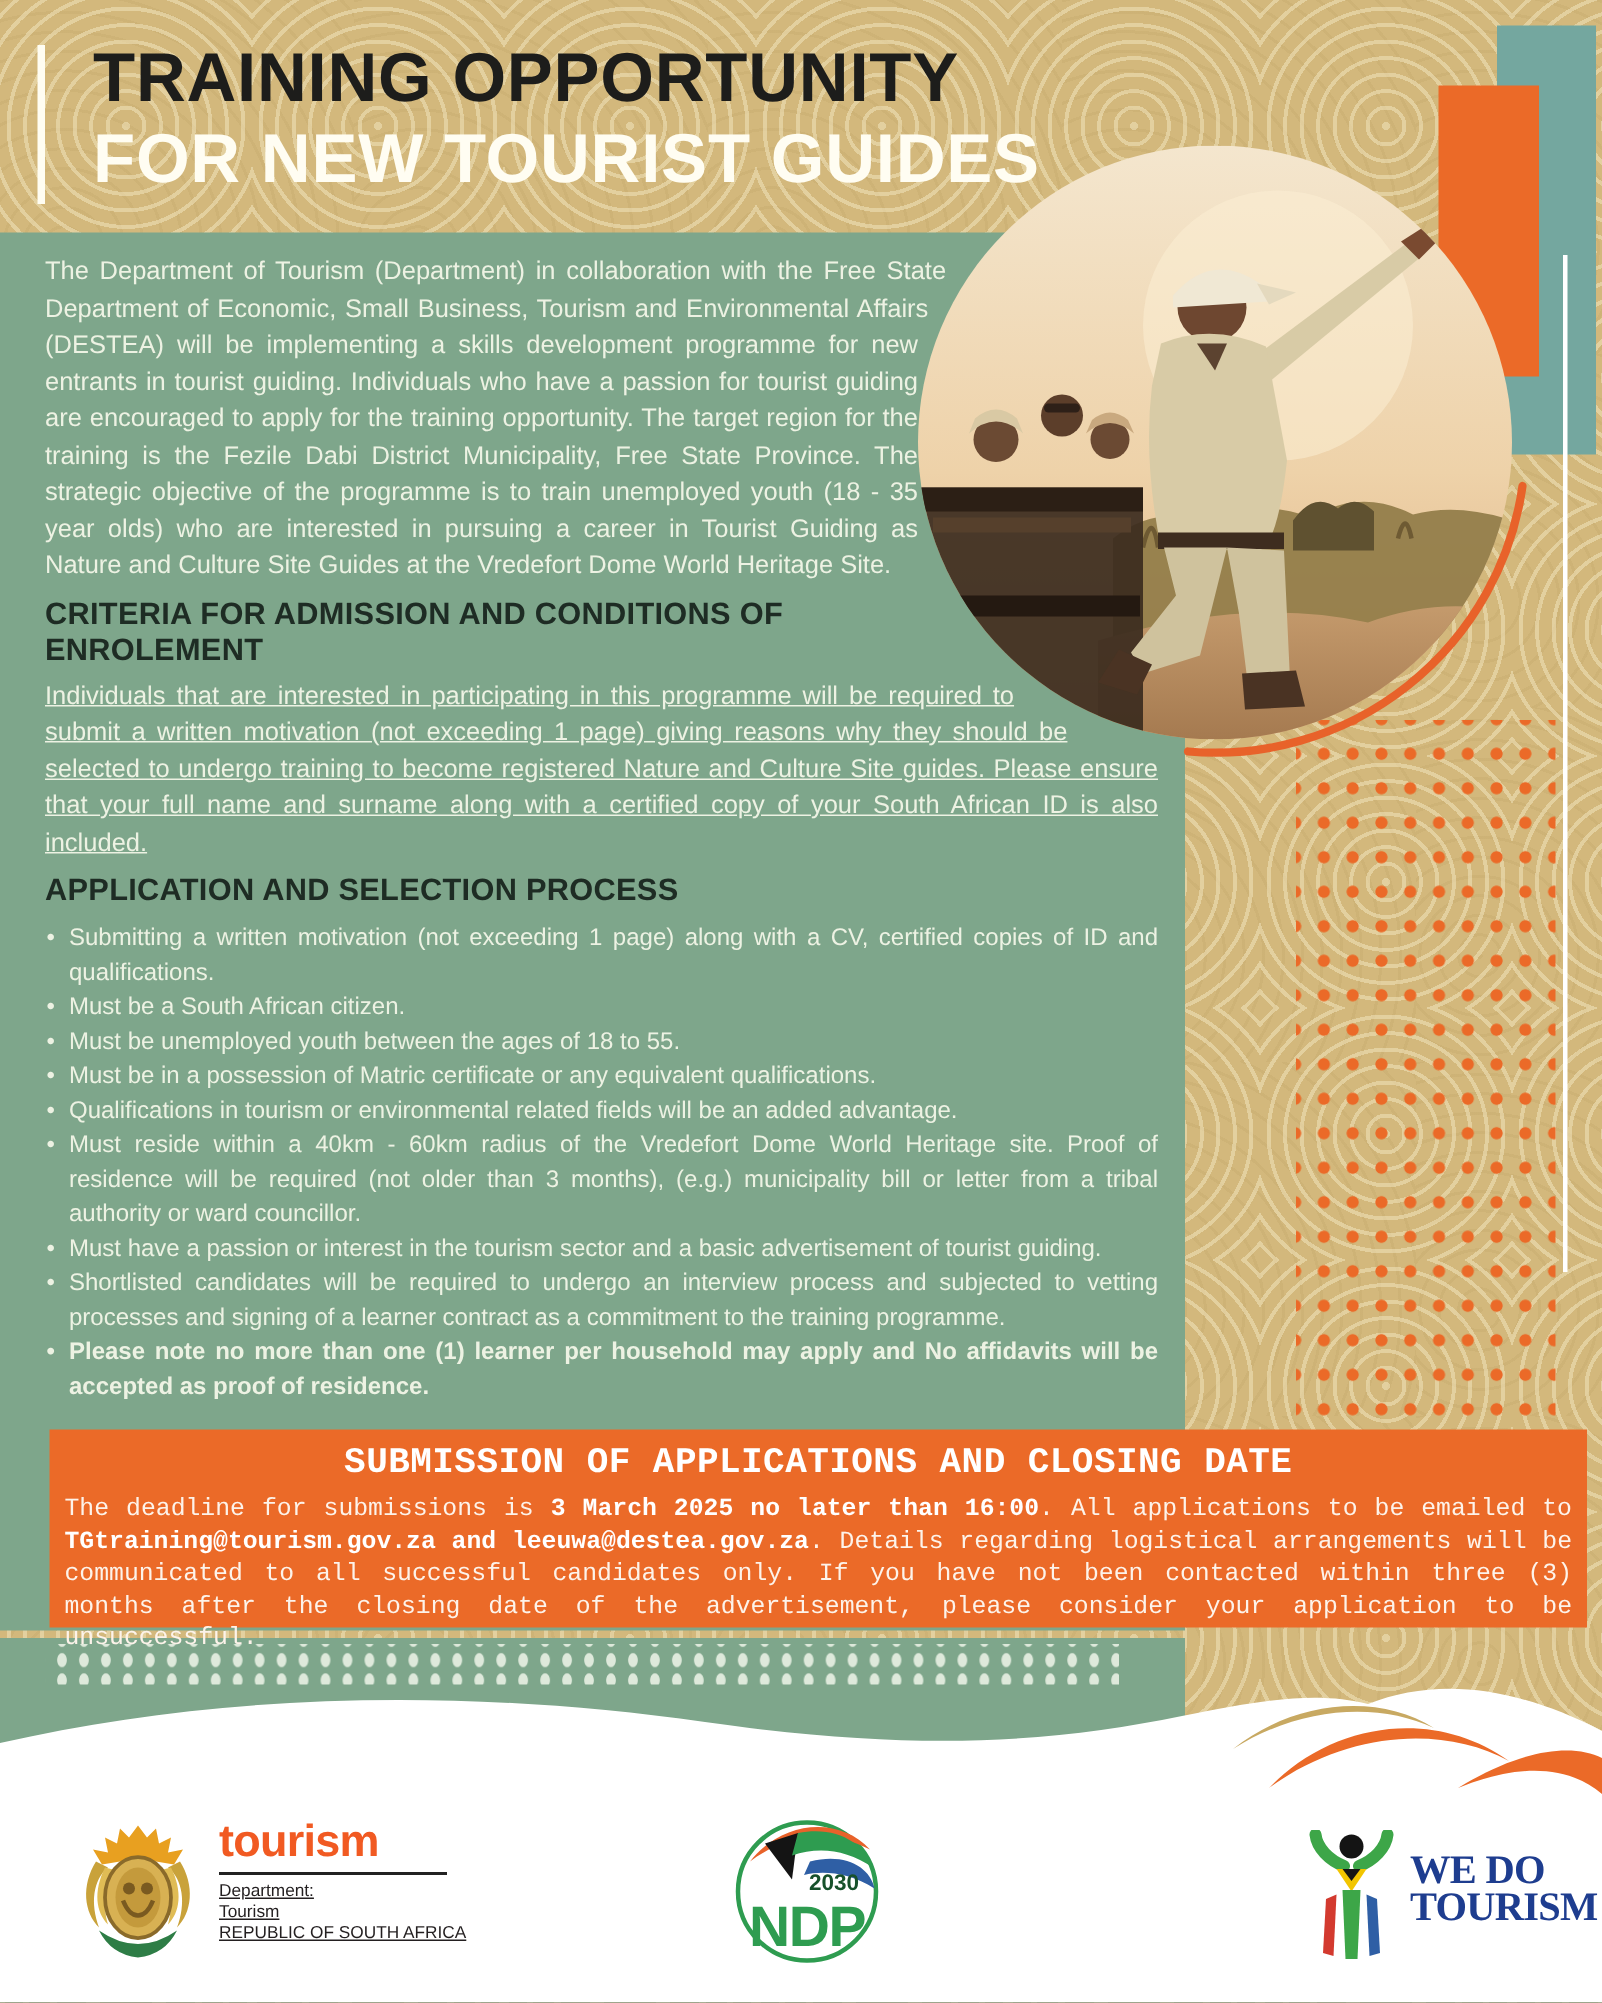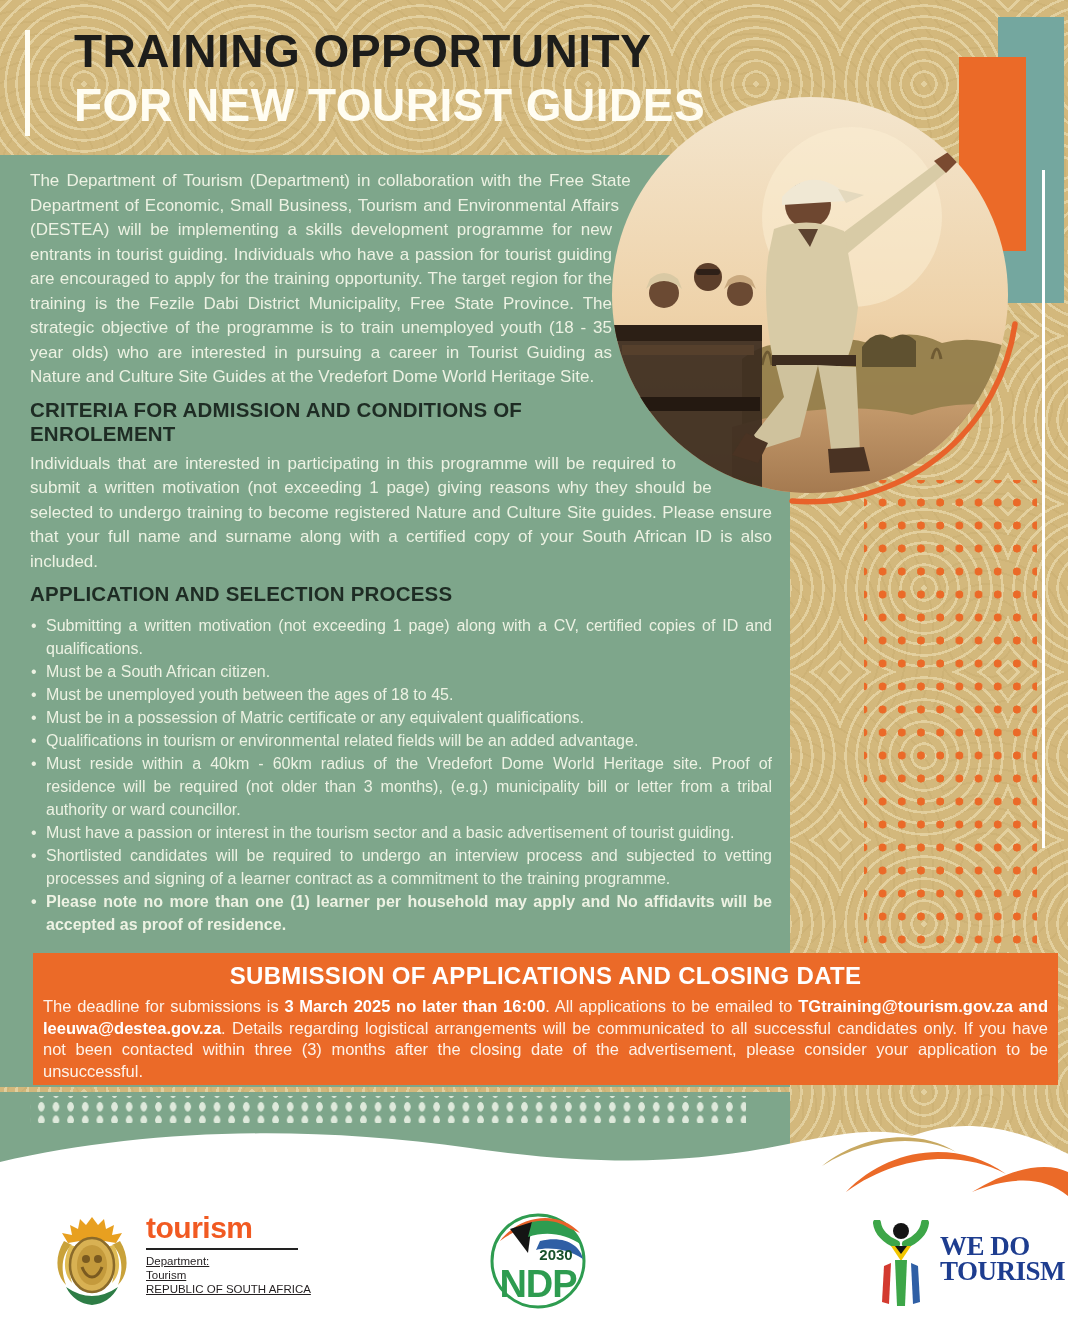--- a/index.html
+++ b/index.html
@@ -12,21 +12,21 @@
   .page{
     position:relative;width:1068px;height:1335px;margin:0 auto;overflow:hidden;
     background-color:var(--tan);
     background-image:
       repeating-radial-gradient(circle at 50% 50%, rgba(243,231,193,.50) 0 2.6px, rgba(243,231,193,0) 2.6px 11px),
       repeating-radial-gradient(circle at 18% 70%, rgba(193,164,105,.28) 0 2px, rgba(193,164,105,0) 2px 13px);
     background-size:168px 168px, 236px 236px;
   }
   
   .title-bar{position:absolute;left:25px;top:30px;width:5px;height:106px;background:var(--cream);}
-  .title{position:absolute;left:74px;top:24px;line-height:54px;font-size:46px;font-weight:bold;letter-spacing:.5px;white-space:nowrap;}
+  .title{position:absolute;left:62px;top:24px;line-height:54px;font-size:46px;font-weight:bold;letter-spacing:.5px;white-space:nowrap;}
   .title .l1{display:block;color:var(--title-black);}
   .title .l2{display:block;color:var(--cream);}
   
   .teal-rect{position:absolute;left:998px;top:17px;width:66px;height:286px;background:var(--teal);}
   .orange-rect{position:absolute;left:959px;top:57px;width:67px;height:194px;background:var(--orange);}
   .white-vline{position:absolute;left:1042px;top:170px;width:3px;height:678px;background:#FFFFFF;z-index:6;}
   .orange-dots{
     position:absolute;left:864px;top:480px;width:173px;height:464px;z-index:4;
     background-image:radial-gradient(circle, var(--orange) 0 3.8px, rgba(0,0,0,0) 4.3px);
     background-size:19.2px 23px;background-position:9px 11px;background-repeat:repeat;
@@ -36,30 +36,30 @@
   .green-strip{position:absolute;left:0;top:1092px;width:790px;height:80px;background:var(--sage-green);z-index:3;}
   .white-dot-rows{
     position:absolute;left:30px;top:1096px;width:716px;height:27px;z-index:4;
     background-image:radial-gradient(ellipse 2.1px 3.1px, #DEE9DB 0 2.9px, rgba(0,0,0,0) 3.5px);
     background-size:14.65px 13.5px;background-position:4px 4px;
   }
   .panel-inner{padding:14px 18px 0 30px;}
   .circle-float{float:right;width:160px;height:326px;shape-outside:circle(206px at 198px 126px);}
   .intro{margin:0;text-align:justify;color:var(--body-text);font-size:17px;line-height:24.5px;}
   .sec-heading{margin:8px 0 6px;color:var(--heading-dark);font-size:20.5px;font-weight:bold;letter-spacing:.2px;}
-  .body-p{margin:0;text-align:justify;color:var(--body-text);font-size:17px;line-height:24.5px;}
+  .body-p{margin:0;text-align:justify;color:var(--body-text);font-size:17px;line-height:24.5px;text-decoration:underline;}
   ul.bullets{margin:8px 0 0;padding:0;list-style:none;color:var(--body-text);font-size:16px;line-height:23px;}
   ul.bullets li{position:relative;padding-left:16px;text-align:justify;}
   ul.bullets li::before{content:"\2022";position:absolute;left:1px;}
   ul.bullets li.bold{font-weight:bold;}
   
   .photo-circle{position:absolute;left:612px;top:97px;width:396px;height:396px;z-index:5;border-radius:50%;overflow:hidden;}
   .orange-arc{position:absolute;left:595px;top:85px;width:440px;height:440px;z-index:4;pointer-events:none;}
   
-  .submission-box{position:absolute;left:33px;top:953px;width:1025px;height:132px;background:var(--orange);z-index:7;box-sizing:border-box;padding:9px 10px 0;}
+  .submission-box{position:absolute;left:33px;top:953px;width:1025px;height:132px;background:var(--orange);z-index:7;box-sizing:border-box;padding:9px 10px 0;font-family:Liberation Mono, monospace;}
   .submission-box h2{margin:0;text-align:center;color:#FFFFFF;font-size:24px;font-weight:bold;letter-spacing:.3px;}
   .submission-body{margin:6px 0 0;text-align:justify;color:#FDF3EA;font-size:16.5px;line-height:21.5px;}
   .submission-body b{color:#FFFFFF;}
   
   .wave{position:absolute;left:0;top:1100px;width:1068px;height:235px;z-index:8;}
   .footer{position:absolute;left:0;top:1200px;width:1068px;height:135px;z-index:9;}
   .dept-logo{position:absolute;left:52px;top:13px;display:flex;gap:14px;align-items:flex-start;}
   .dept-text .brand{color:var(--tourism-orange);font-size:30px;font-weight:bold;letter-spacing:-.5px;line-height:30px;}
   .dept-rule{width:152px;height:2px;background:#222;margin:5px 0 4px;}
   .dept-sub{font-size:11.5px;color:#231F20;line-height:14px;text-decoration:underline;}
@@ -86,21 +86,21 @@
   <div class="green-panel">
     <div class="panel-inner">
       <div class="circle-float"></div>
       <p class="intro">The Department of Tourism (Department) in collaboration with the Free State Department of Economic, Small Business, Tourism and Environmental Affairs (DESTEA) will be implementing a skills development programme for new entrants in tourist guiding. Individuals who have a passion for tourist guiding are encouraged to apply for the training opportunity.  The target region for the training is the Fezile Dabi District Municipality, Free State Province. The strategic objective of the programme is to train unemployed youth (18 - 35 year olds) who are interested in pursuing a career in Tourist Guiding as Nature and Culture Site Guides at the Vredefort Dome World Heritage Site.</p>
       <h2 class="sec-heading">CRITERIA FOR ADMISSION AND CONDITIONS OF ENROLEMENT</h2>
       <p class="body-p">Individuals that are interested in participating in this programme will be required to submit a written motivation (not exceeding 1 page) giving reasons why they should be selected to undergo training to become registered Nature and Culture Site guides. Please ensure that your full name and surname along with a certified copy of your South African ID is also included.</p>
       <h2 class="sec-heading">APPLICATION AND SELECTION PROCESS</h2>
       <ul class="bullets">
           <li>Submitting a written motivation (not exceeding 1 page) along with a CV, certified copies of ID and qualifications.</li>
           <li>Must be a South African citizen.</li>
-          <li>Must be unemployed youth between the ages of 18 to 45.</li>
+          <li>Must be unemployed youth between the ages of 18 to 55.</li>
           <li>Must be in a possession of Matric certificate or any equivalent qualifications.</li>
           <li>Qualifications in tourism or environmental related fields will be an added advantage.</li>
           <li>Must reside within a 40km - 60km radius of the Vredefort Dome World Heritage site. Proof of residence will be required (not older than 3 months), (e.g.) municipality bill or letter from a tribal authority or ward councillor.</li>
           <li>Must have a passion or interest in the tourism sector and a basic advertisement of tourist guiding.</li>
           <li>Shortlisted candidates will be required to undergo an interview process and subjected to vetting processes and signing of a learner contract as a commitment to the training programme.</li>
           <li class="bold">Please note no more than one (1) learner per household may apply and No affidavits will be accepted as proof of residence.</li>
         </ul>
     </div>
   </div>
   <div class="green-strip"></div>

